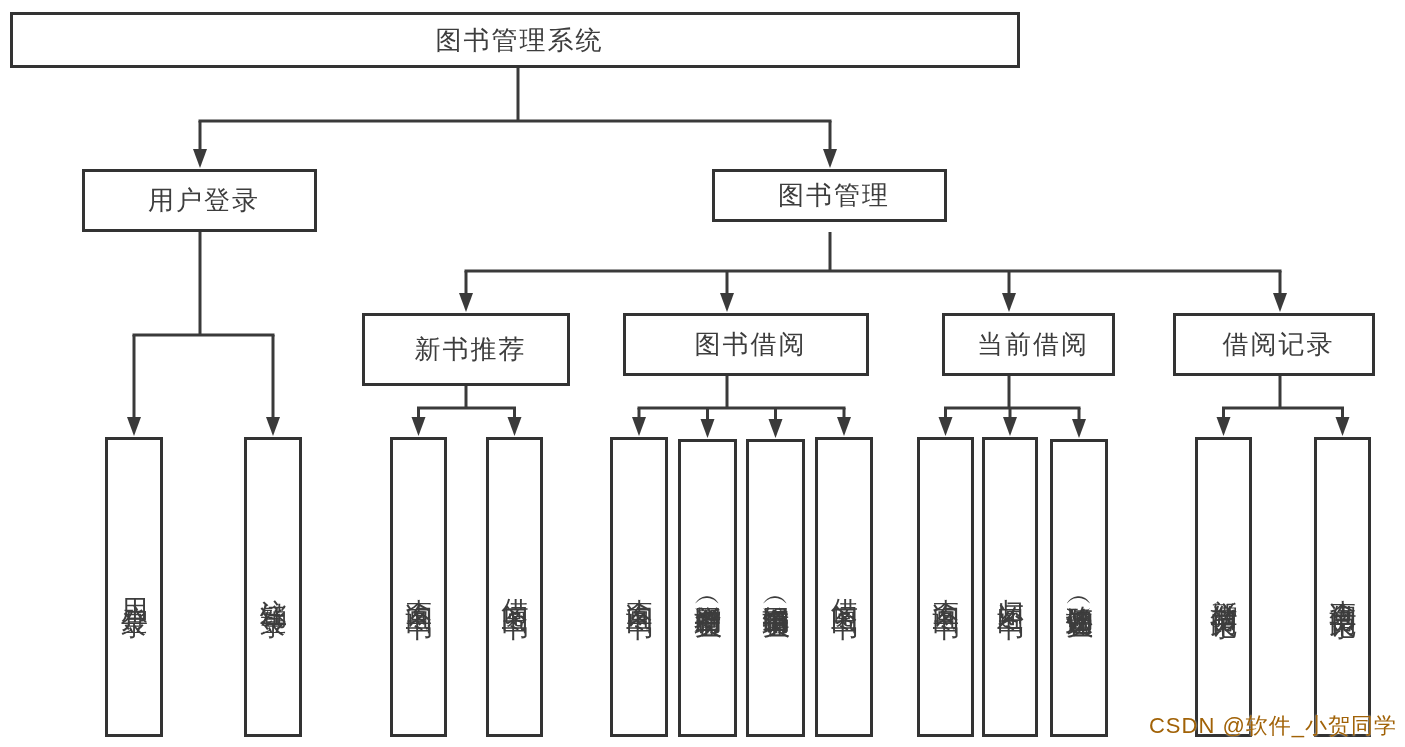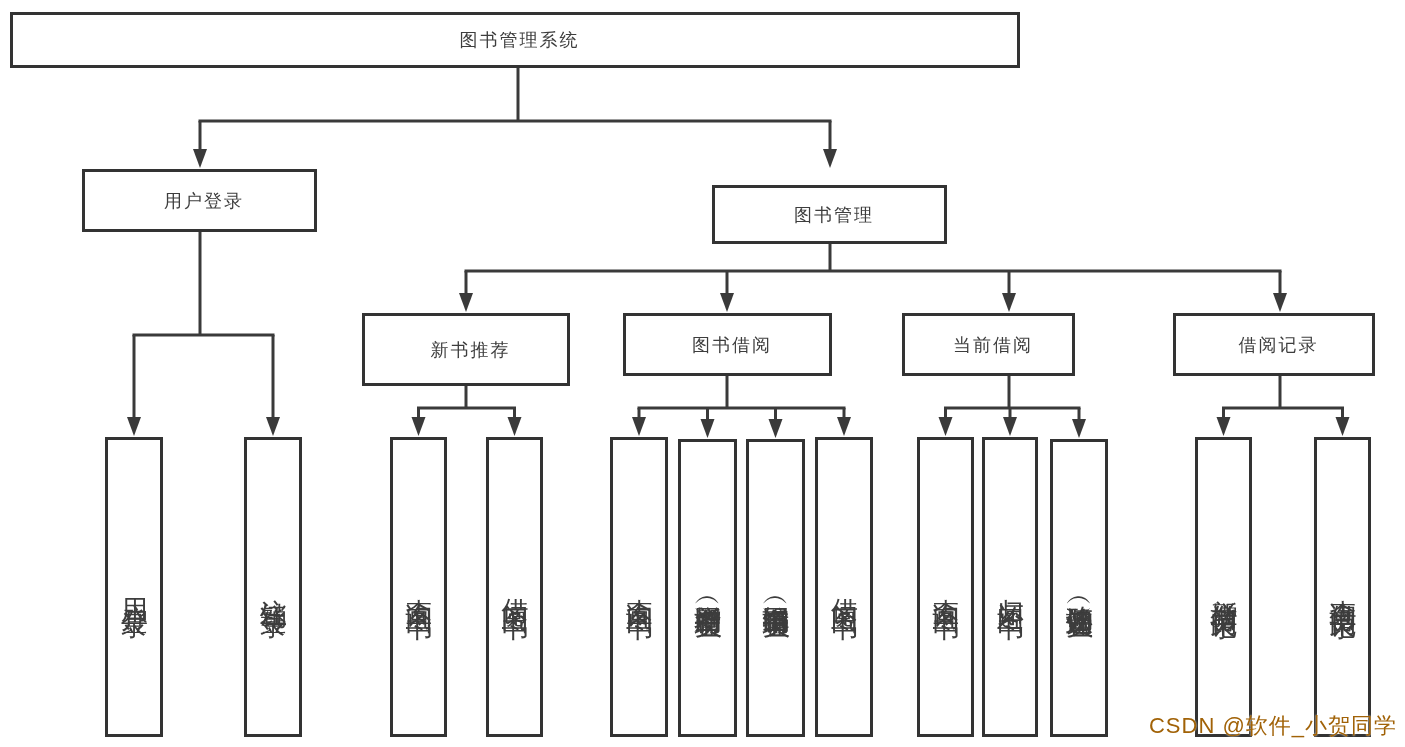--- a/index.html
+++ b/index.html
@@ -15,37 +15,37 @@
     position:absolute;
     box-sizing:border-box;
     background:#ffffff;
     border:3px solid #333333;
     color:#3d3d3d;
     display:flex;
     align-items:center;
     justify-content:center;
     text-align:center;
   }
-  .hlabel{font-size:18px;letter-spacing:2px;padding-left:9px;}
+  .hlabel{font-size:26px;letter-spacing:2px;padding-left:9px;}
   .leaf{
     writing-mode:vertical-rl;
     text-orientation:mixed;
     font-size:27px;
     letter-spacing:5px;
     line-height:1;
   }
   .leaf.mid{letter-spacing:3px;}
   .leaf.tight{letter-spacing:1px;}
   
   .n-root        {left:10px;  top:12px;  width:1010px; height:56px;}
   .n-user-login  {left:82px;  top:169px; width:235px;  height:63px;}
-  .n-book-mgmt   {left:712px; top:169px; width:235px;  height:59px;margin-top:16px;}
+  .n-book-mgmt   {left:712px; top:169px; width:235px;  height:53px;}
   .n-new-rec     {left:362px; top:313px; width:208px;  height:73px;}
-  .n-book-borrow {left:623px; top:313px; width:209px;  height:63px;}
-  .n-cur-borrow  {left:902px; top:313px; width:173px;  height:63px;}
+  .n-book-borrow {left:623px; top:313px; width:246px;  height:63px;}
+  .n-cur-borrow  {left:942px; top:313px; width:173px;  height:63px;}
   .n-borrow-rec  {left:1173px;top:313px; width:202px;  height:63px;}
   .n-a1{left:105px; top:437px; width:58px; height:300px;}
   .n-a2{left:244px; top:437px; width:58px; height:300px;}
   .n-b1{left:390px; top:437px; width:57px; height:300px;}
   .n-b2{left:486px; top:437px; width:57px; height:300px;}
   .n-c1{left:610px; top:437px; width:58px; height:300px;}
   .n-c2{left:678px; top:439px; width:59px; height:298px;}
   .n-c3{left:746px; top:439px; width:59px; height:298px;}
   .n-c4{left:815px; top:437px; width:58px; height:300px;}
   .n-d1{left:917px; top:437px; width:57px; height:300px;}

